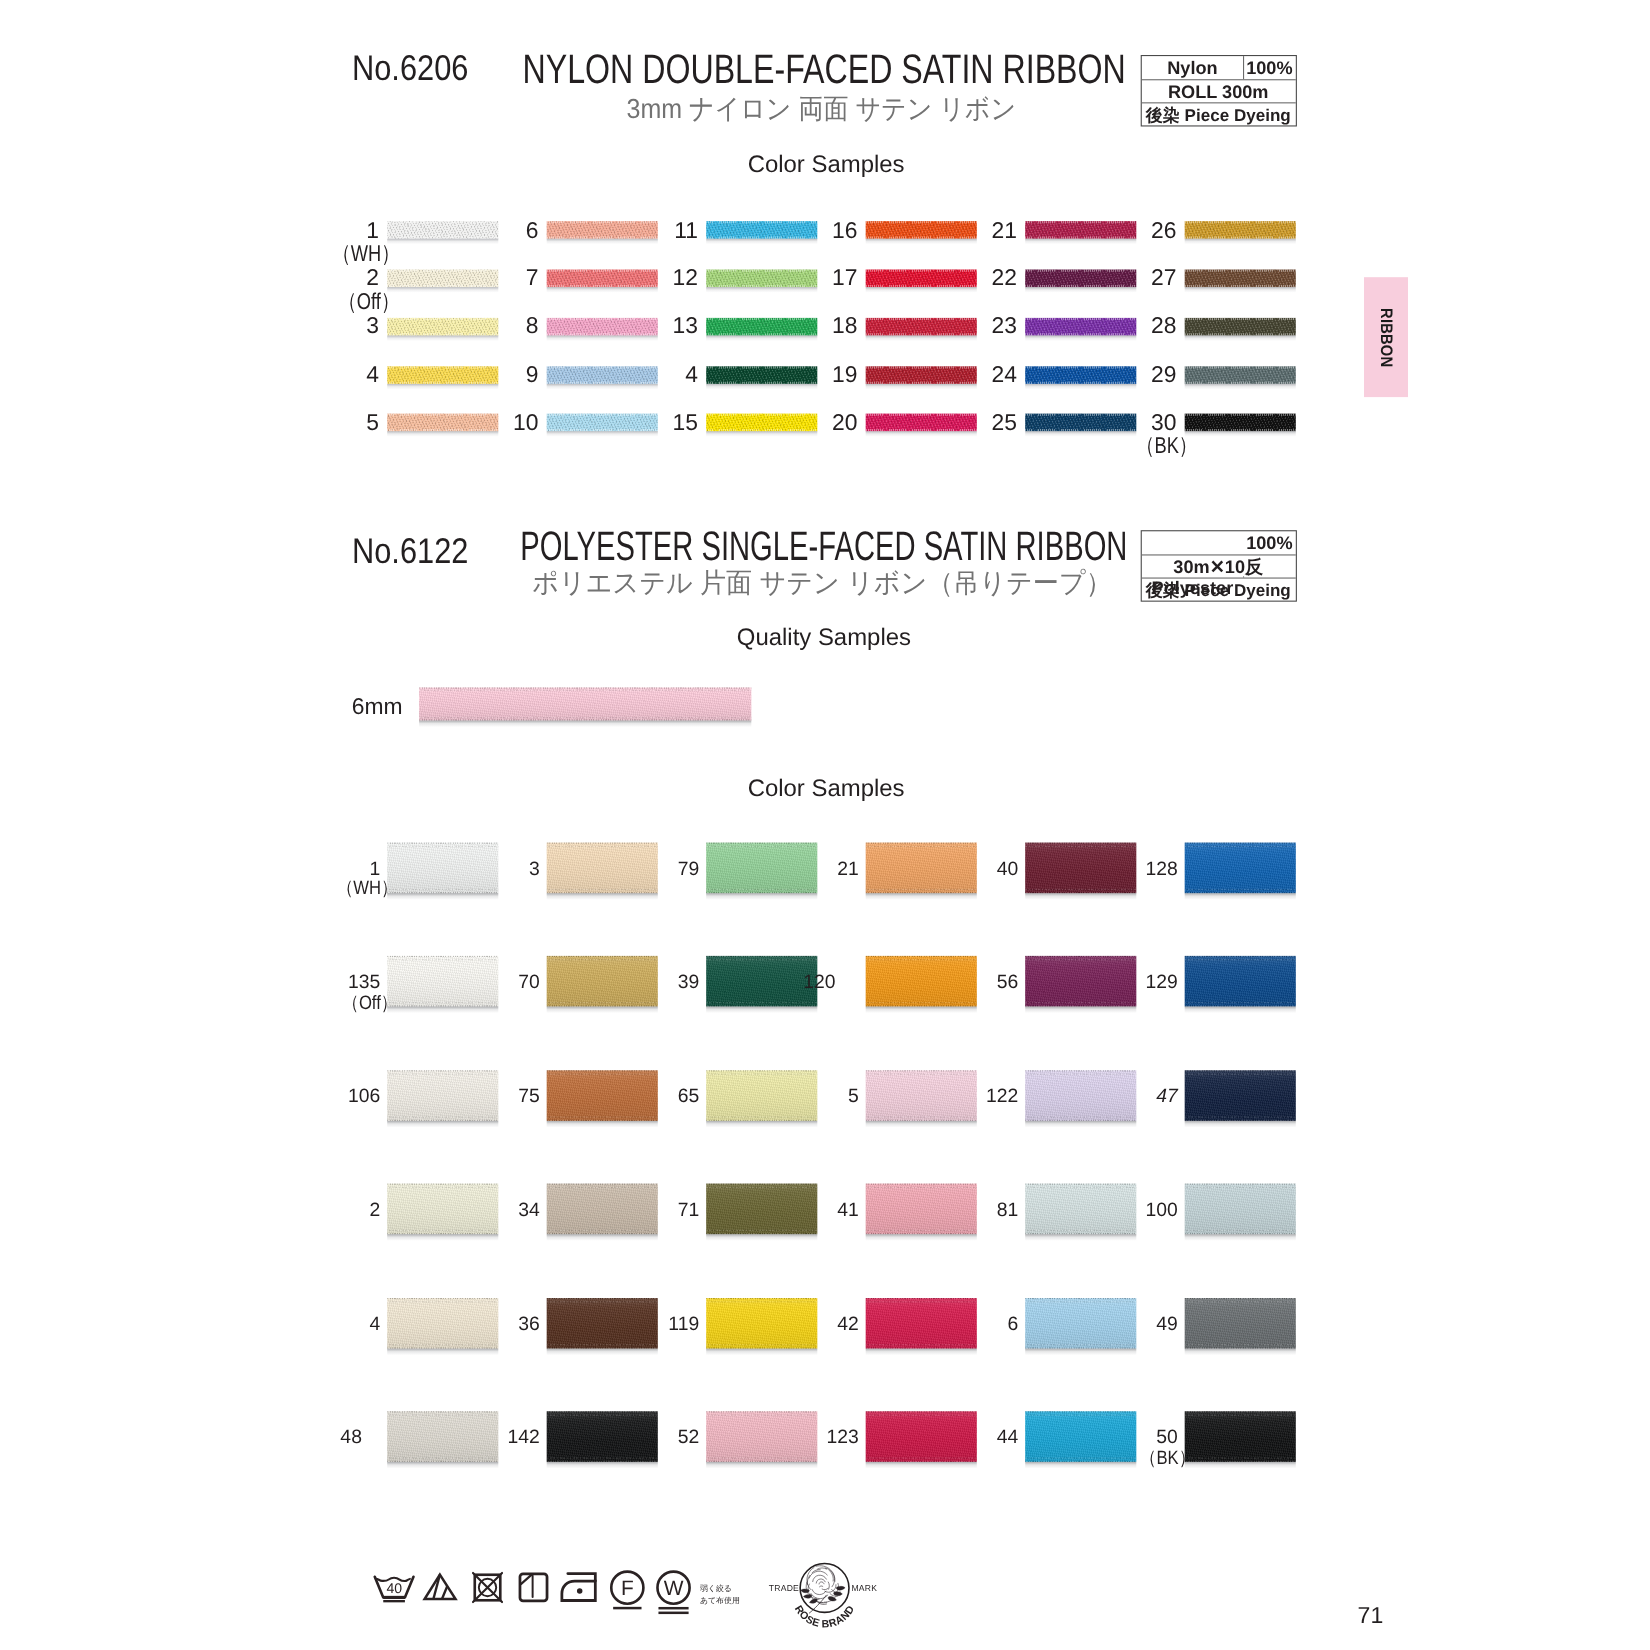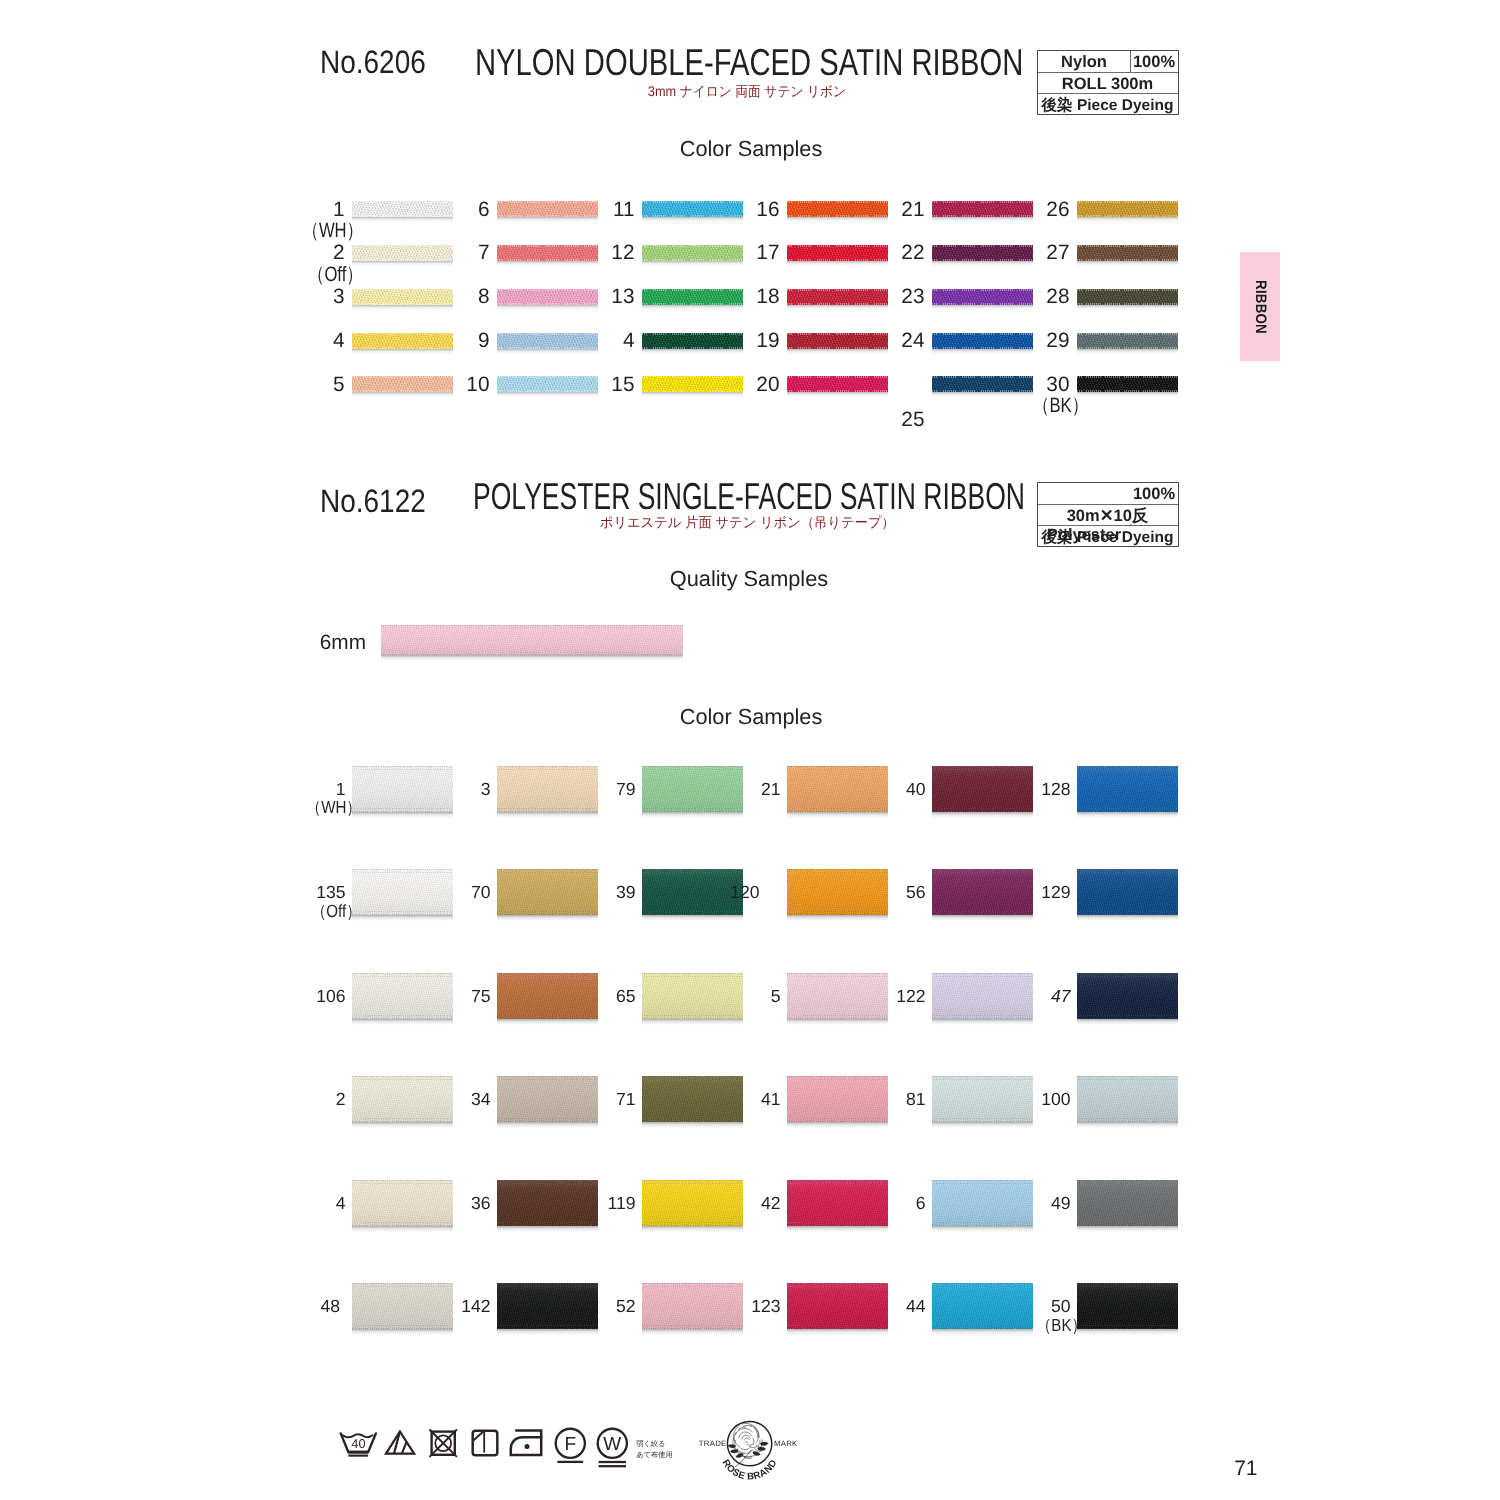--- a/index.html
+++ b/index.html
@@ -7,21 +7,21 @@
 html,body{margin:0;padding:0;}
 body{width:1500px;height:1500px;background:#fff;overflow:hidden;
   font-family:"Liberation Sans",sans-serif;color:#231f20;
   -webkit-font-smoothing:antialiased;text-rendering:geometricPrecision;}
 .page{position:absolute;left:0;top:0;width:1500px;height:1500px;}
 
 
 .sec{position:absolute;left:0;width:1500px;}
 .sec-no{position:absolute;font-size:32.5px;color:#231f20;white-space:nowrap;transform-origin:0 0;transform:scaleX(0.861);}
 .sec-title{position:absolute;font-size:37.5px;white-space:nowrap;color:#231f20;transform-origin:0 0;}
-.sec-sub{position:absolute;font-size:14px;white-space:nowrap;color:#7f1d1d;text-align:center;transform-origin:50% 0;}
+.sec-sub{position:absolute;font-size:25px;white-space:nowrap;color:#737373;text-align:center;transform-origin:50% 0;}
 
 
 .spec{position:absolute;border:1.3px solid #4a4a4a;box-sizing:border-box;}
 .spec .r{display:flex;border-bottom:1px solid #6b6b6b;box-sizing:border-box;font-weight:bold;}
 .spec .r:last-child{border-bottom:none;}
 .spec .c{font-size:16.5px;text-align:center;line-height:21px;padding-top:1px;box-sizing:border-box;white-space:nowrap;}
 .spec .c.div{border-right:1px solid #6b6b6b;}
 
   .samples-label{position:absolute;font-size:21.75px;white-space:nowrap;color:#231f20;text-align:center;}
 
@@ -420,21 +420,21 @@
     <span class="chip cord">
           <i class="fill" style="background:#d8165a"></i>
           <i class="tex"></i>
           <i class="tex2"></i>
           <i class="et"></i>
           <i class="eb"></i>
           <i class="sh"></i>
         </span>
   </div>
   <div class="sw" style="left:932px;top:376.2px;width:101px;height:22px;">
-    <span class="code" style="right:108.5px;top:-1.5px;margin-top:35px;">25</span>
+    <span class="code" style="right:108.5px;top:-1.5px;">25</span>
     <span class="chip cord">
           <i class="fill" style="background:#0d3f66"></i>
           <i class="tex"></i>
           <i class="tex2"></i>
           <i class="et"></i>
           <i class="eb"></i>
           <i class="sh"></i>
         </span>
   </div>
   <div class="sw" style="left:1077px;top:376.2px;width:101px;height:22px;">
@@ -868,21 +868,21 @@
           <i class="tex"></i>
           <i class="grad"></i>
           <i class="nt"></i>
           <i class="nb"></i>
           <i class="st1"></i>
           <i class="st2"></i>
           <i class="sh"></i>
         </span>
   </div>
   <div class="sw tape-sw" style="left:352px;top:1283.3px;width:101px;height:52px;">
-    <span class="code" style="right:113px;top:15.2px;">48</span>
+    <span class="code" style="right:124px;top:15.2px;">48</span>
     <span class="chip tape">
           <i class="fill" style="background:#e0dcd3"></i>
           <i class="tex"></i>
           <i class="grad"></i>
           <i class="nt"></i>
           <i class="nb"></i>
           <i class="st1"></i>
           <i class="st2"></i>
           <i class="sh"></i>
         </span>

